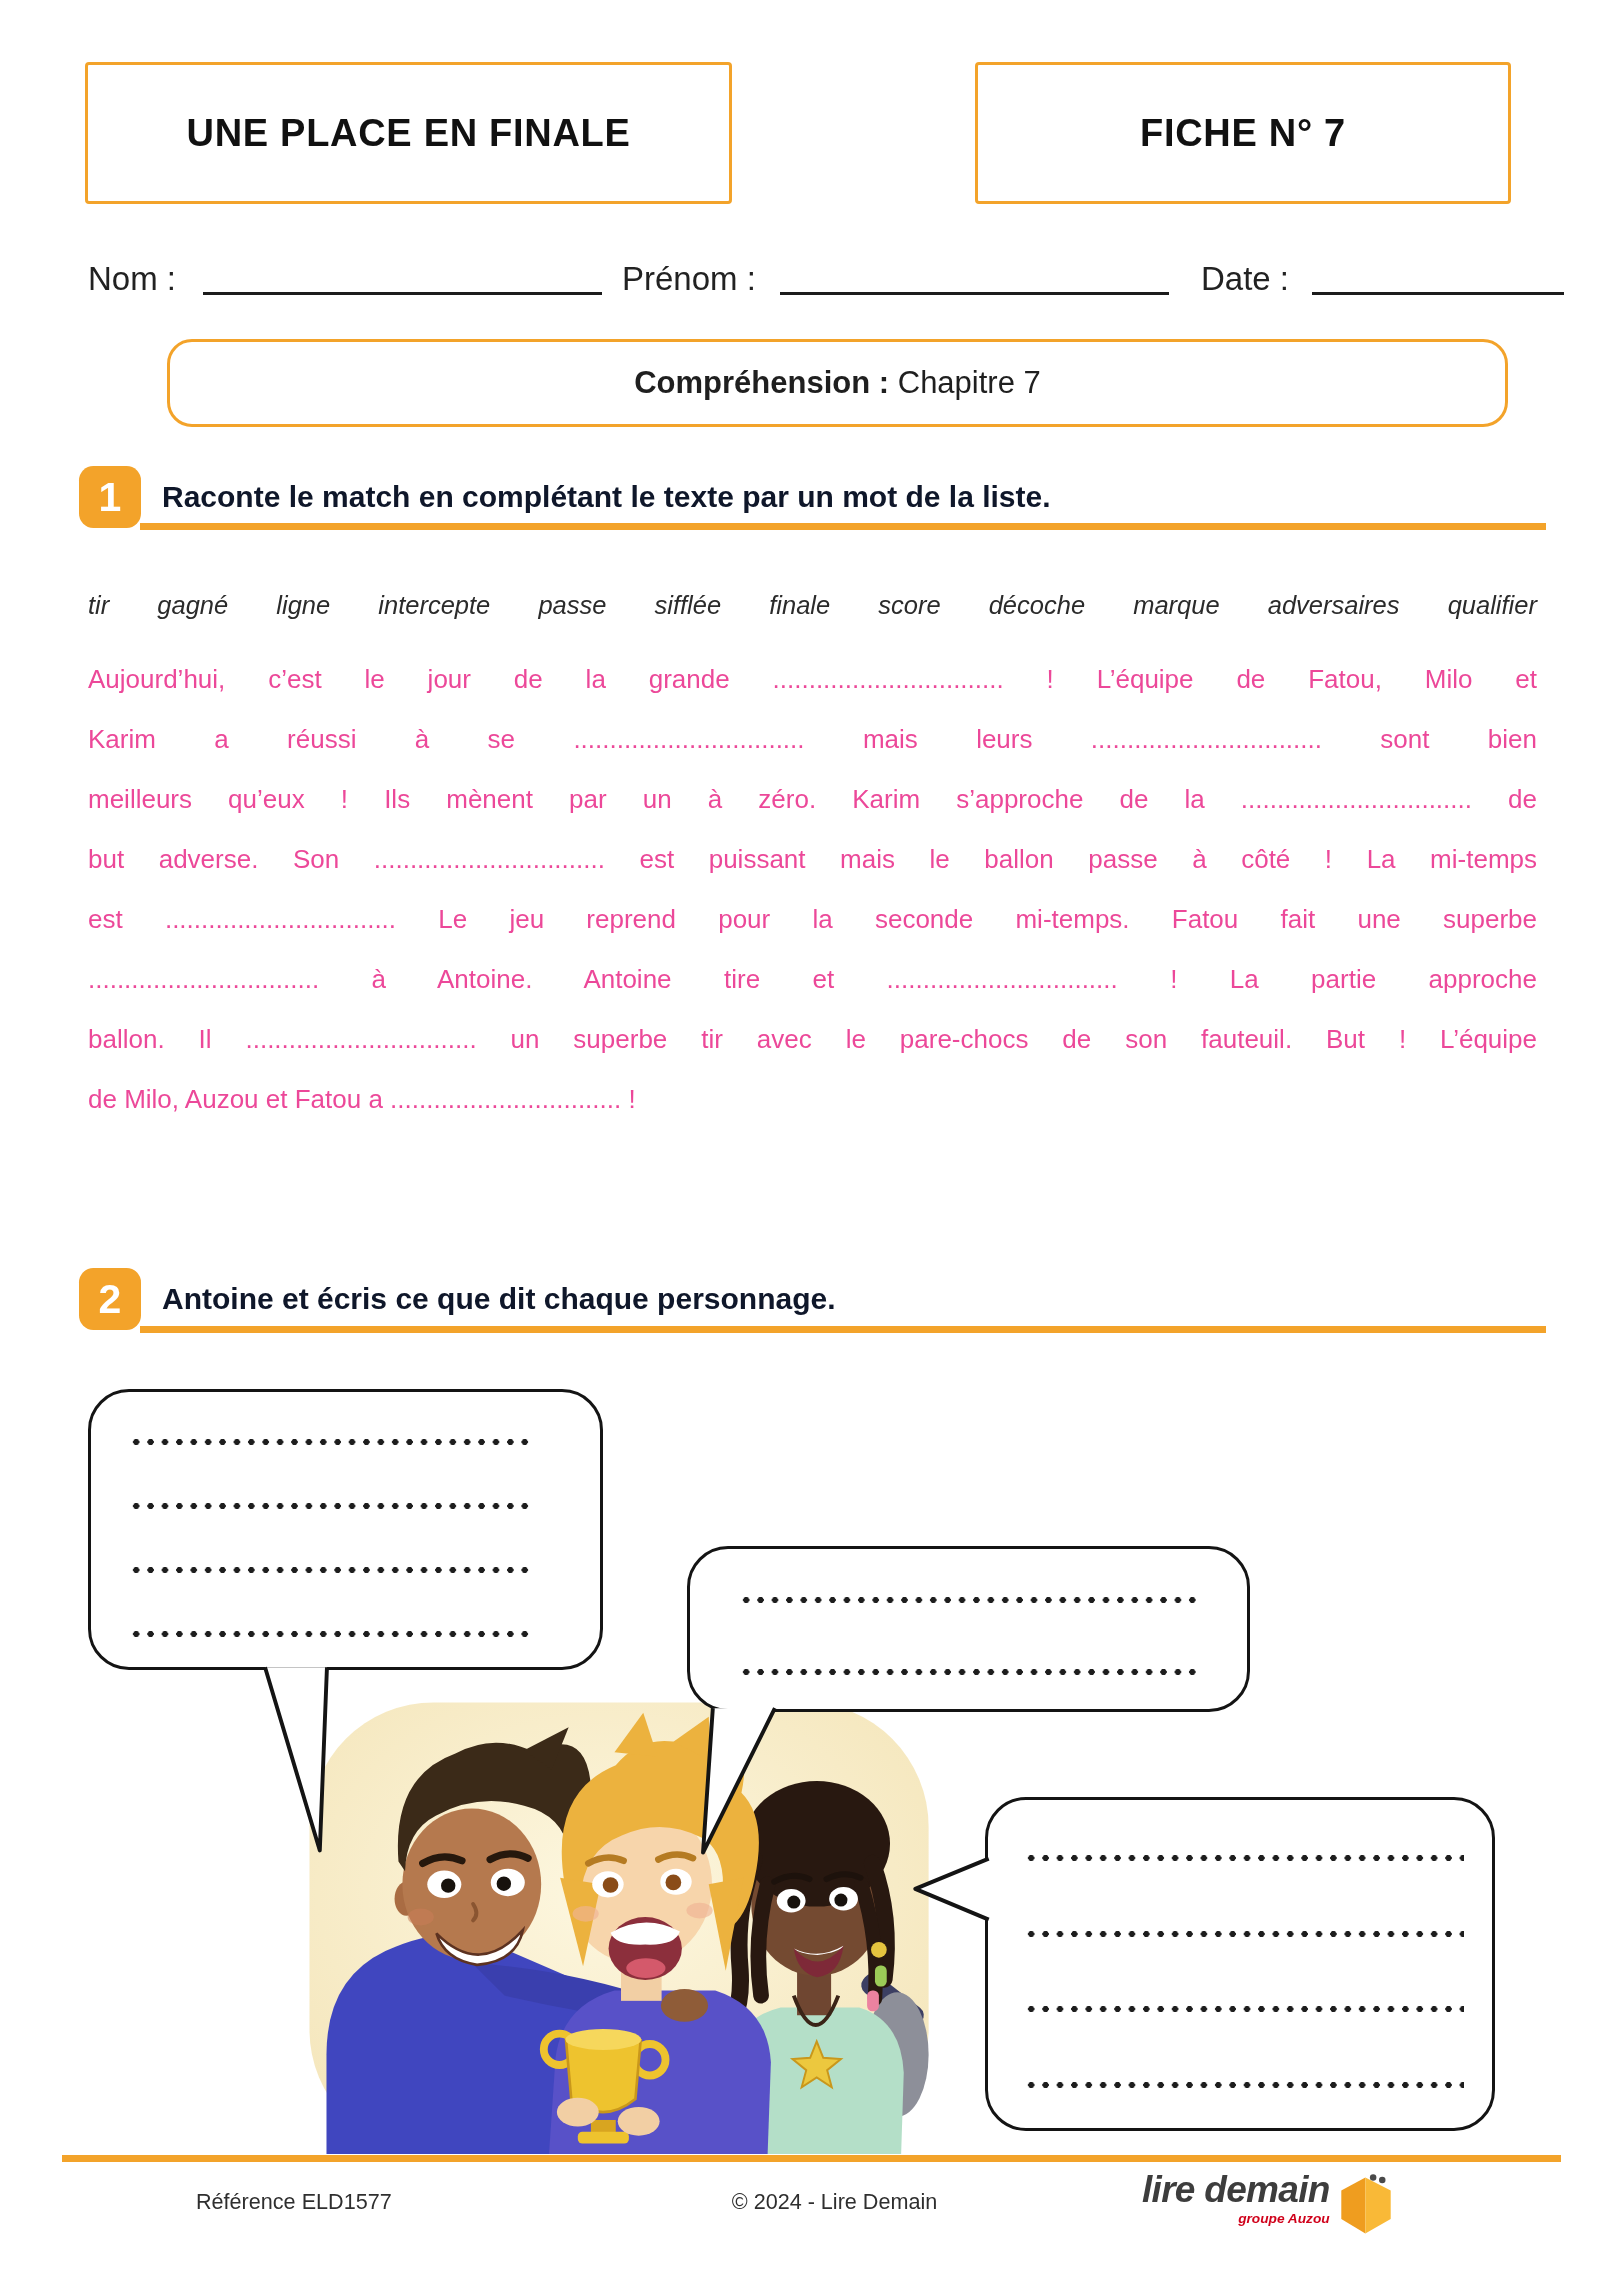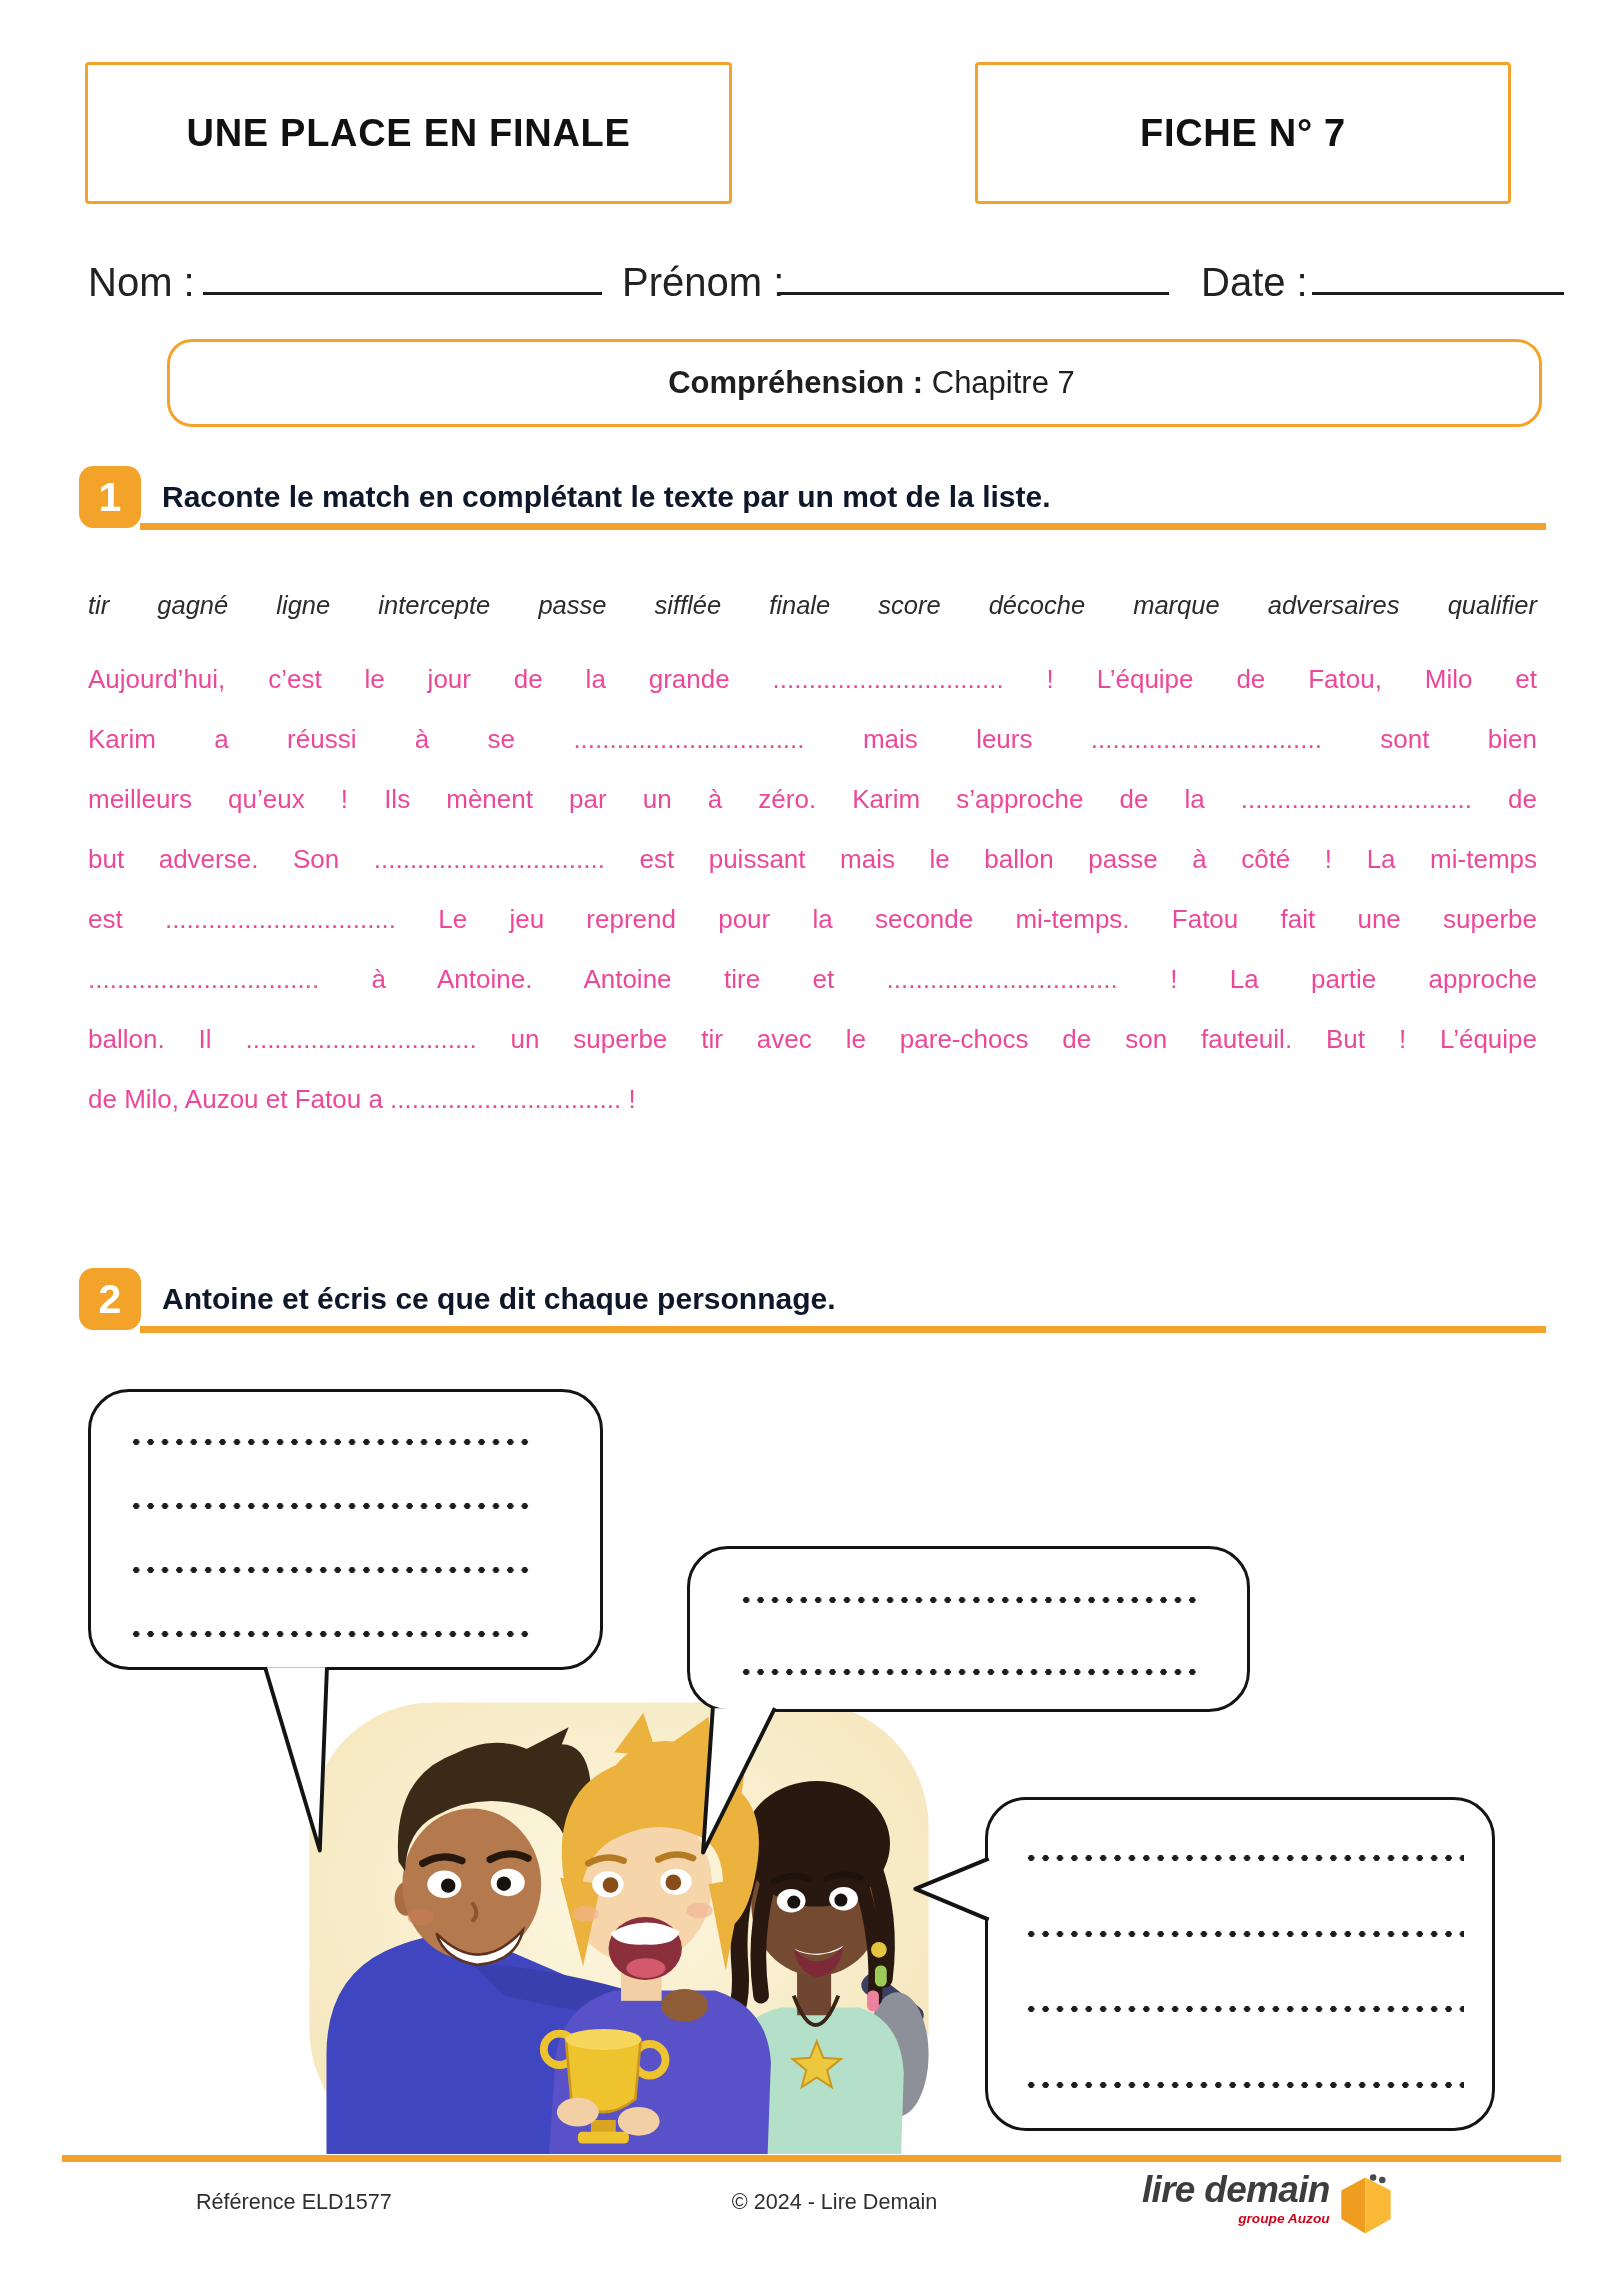--- a/index.html
+++ b/index.html
@@ -1,20 +1,20 @@
 <!DOCTYPE html>
 <html style="font-size:10.5px"><head>
 <meta charset="utf-8">
 <style>
   html,body{margin:0;padding:0;background:#ffffff;}
   body{width:1623px;height:2295px;position:relative;font-family:"Liberation Sans",sans-serif;color:#1f1f1f;overflow:hidden;}
   .abs{position:absolute;}
   .obox{border:3.9px solid #F3A32A;border-radius:4px;background:#fff;display:flex;align-items:center;justify-content:center;}
   .htitle{font-weight:bold;font-size:38px;letter-spacing:0.7px;color:#111;}
-  .idlabel{font-size:40px;color:#222;}
+  .idlabel{font-size:33px;color:#222;}
   .uline{height:3.3px;background:#1c1c1c;}
   .numbox{background:#F3A32A;border-radius:14.4px;color:#fff;font-weight:bold;font-size:41px;display:flex;align-items:center;justify-content:center;}
   .exlabel{font-weight:bold;font-size:30px;display:flex;align-items:center;color:#0f172a;}
   .oline{background:#F3A32A;}
   .words{display:flex;justify-content:space-between;font-style:italic;font-size:25.5px;color:#2b2b2b;}
   .para{font-size:26px;color:#ec4899;}
   .pline{height:60px;line-height:60px;text-align:justify;text-align-last:justify;white-space:normal;}
   .pline.last{text-align-last:left;}
   .bubble{background:#fff;border:3.9px solid #141414;border-radius:41px;z-index:5;}
   .dotline{height:7.9px;background-image:radial-gradient(circle,#1d1d1d 2.9px,transparent 3.3px);background-size:14.4px 7.9px;background-repeat:repeat-x;background-position:left center;}
@@ -34,21 +34,21 @@
   <span class="htitle">FICHE N° 7</span>
 </div>
 
 <div class="abs idlabel" style="left:88px;top:260px;">Nom :</div>
 <div class="abs uline" style="left:203px;top:292px;width:399px;"></div>
 <div class="abs idlabel" style="left:622px;top:260px;">Prénom :</div>
 <div class="abs uline" style="left:780px;top:292px;width:389px;"></div>
 <div class="abs idlabel" style="left:1201px;top:260px;">Date :</div>
 <div class="abs uline" style="left:1312px;top:292px;width:252px;"></div>
 
-<div class="abs obox" style="left:167px;top:339px;width:1335px;height:82px;border-radius:25px;padding-left:34px;">
+<div class="abs obox" style="left:167px;top:339px;width:1335px;height:82px;border-radius:25px;">
   <span style="font-size:31px;"><b>Compréhension :</b><span> Chapitre 7</span></span>
 </div>
 
 <div class="abs numbox" style="left:79px;top:466px;width:62px;height:62px;">
     <span>1</span>
   </div>
 <div class="abs exlabel" style="left:162px;top:466px;height:62px;">Raconte le match en complétant le texte par un mot de la liste.</div>
 <div class="abs oline" style="left:140px;top:523px;width:1406px;height:7.2px;"></div>
 
 <div class="abs words" style="left:88px;top:589px;width:1449px;height:33px;line-height:33px;">

